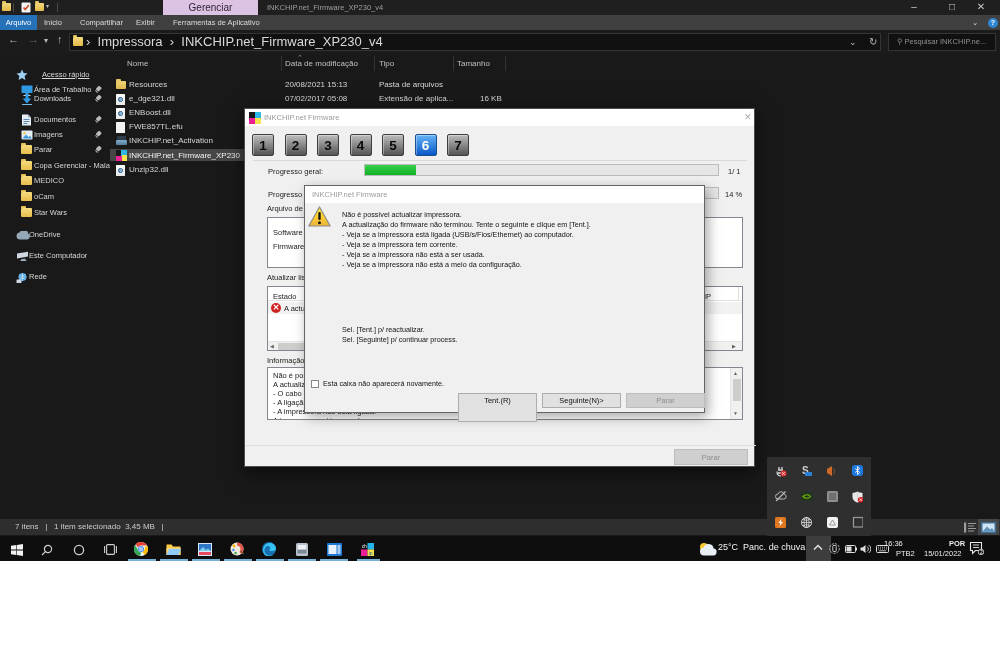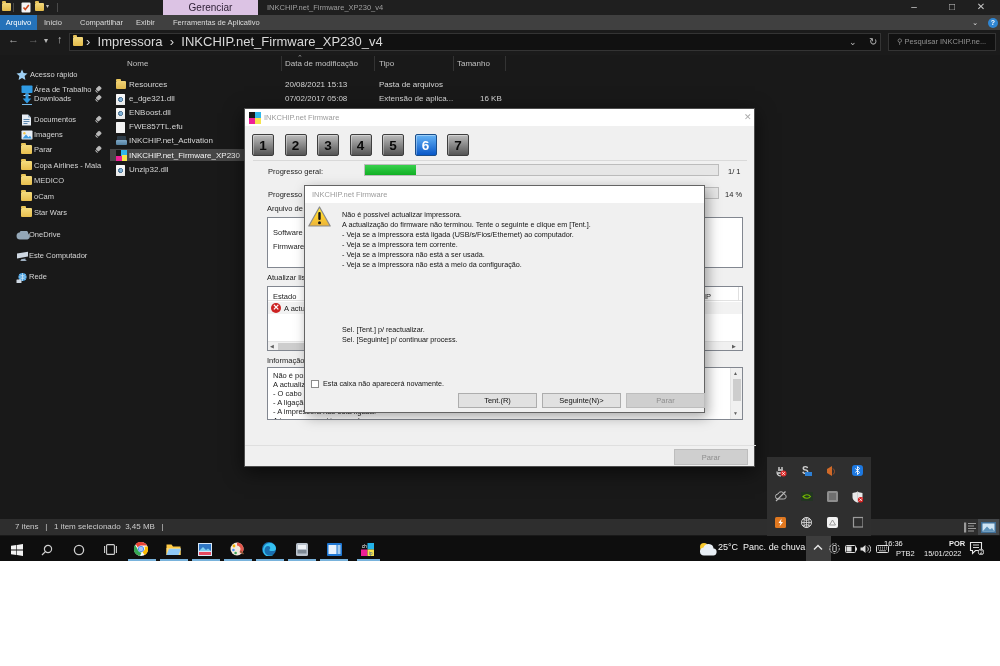--- a/index.html
+++ b/index.html
@@ -133,21 +133,21 @@
     <div class="hcol" style="left:379px;">Tipo</div>
     <div class="hcol" style="left:457px;">Tamanho</div>
     <div class="hsep" style="left:281px;"></div>
     <div class="hsep" style="left:374px;"></div>
     <div class="hsep" style="left:453px;"></div>
     <div class="hsep" style="left:505px;"></div>
     <div class="abs" style="left:297px;top:-1px;color:#9a9a9a;font-size:7px;">⌃</div>
 
     <div class="srow" style="top:13px;"><i class="sic" style="left:14px;top:1px;"><svg width="12" height="12" viewBox="0 0 12 12">
             <path d="M6 0.5 L7.6 4 L11.5 4.4 L8.6 7 L9.4 11 L6 9 L2.6 11 L3.4 7 L0.5 4.4 L4.4 4 Z" fill="#9ed0f4"></path>
-          </svg></i><span style="margin-left:28px;">Acesso rápido</span></div>
+          </svg></i><span style="margin-left:40px;text-decoration:underline;">Acesso rápido</span></div>
     <div class="srow" style="top:28px;"><i class="sic" style="left:19px;top:2px;"><svg width="12" height="11" viewBox="0 0 12 11">
             <rect x="0.5" y="0.5" width="11" height="7.5" rx="0.8" fill="#2f9ae3"></rect>
             <rect x="4.5" y="8.5" width="3" height="1.5" fill="#bfd9ec"></rect>
             <rect x="2.5" y="10" width="7" height="1" fill="#bfd9ec"></rect>
           </svg></i><span style="margin-left:32px;white-space:nowrap;overflow:hidden;display:inline-block;max-width:63px;">Área de Trabalho</span><span class="pinmark"></span></div>
     <div class="srow" style="top:37px;"><i class="sic" style="left:19px;top:1px;"><svg width="12" height="12" viewBox="0 0 12 12">
             <path d="M4.5 0.5 h3 v5 h2.8 L6 10.5 L1.7 5.5 h2.8 Z" fill="#2f9ae3"></path>
             <rect x="1" y="11" width="10" height="1" fill="#77b9e8"></rect>
           </svg></i><span style="margin-left:32px;">Downloads</span><span class="pinmark"></span></div>
     <div class="srow" style="top:58px;"><i class="sic" style="left:19px;top:1px;"><svg width="11" height="12" viewBox="0 0 11 12">
@@ -156,21 +156,21 @@
             <rect x="2.5" y="5" width="6" height="1" fill="#5b86ad"></rect>
             <rect x="2.5" y="7" width="6" height="1" fill="#5b86ad"></rect>
             <rect x="2.5" y="9" width="4" height="1" fill="#5b86ad"></rect>
           </svg></i><span style="margin-left:32px;">Documentos</span><span class="pinmark"></span></div>
     <div class="srow" style="top:73px;"><i class="sic" style="left:19px;top:2px;"><svg width="12" height="10" viewBox="0 0 12 10">
             <rect x="0.5" y="0.5" width="11" height="9" rx="0.8" fill="#e8eef5"></rect>
             <circle cx="3.4" cy="3.2" r="1.2" fill="#f3c64a"></circle>
             <path d="M1.5 8.5 L5 4.5 L7.5 7.2 L9 5.8 L10.8 8.5 Z" fill="#3d9be0"></path>
           </svg></i><span style="margin-left:32px;">Imagens</span><span class="pinmark"></span></div>
     <div class="srow" style="top:88px;"><i class="sic fold" style="left:19px;"></i><span style="margin-left:32px;">Parar</span><span class="pinmark"></span></div>
-    <div class="srow" style="top:104px;"><i class="sic fold" style="left:19px;"></i><span style="margin-left:32px;">Copa Airlines - Mala</span></div>
+    <div class="srow" style="top:104px;"><i class="sic fold" style="left:19px;"></i><span style="margin-left:32px;">Copa Gerenciar - Mala</span></div>
     <div class="srow" style="top:119px;"><i class="sic fold" style="left:19px;"></i><span style="margin-left:32px;">MEDICO</span></div>
     <div class="srow" style="top:135px;"><i class="sic fold" style="left:19px;"></i><span style="margin-left:32px;">oCam</span></div>
     <div class="srow" style="top:151px;"><i class="sic fold" style="left:19px;"></i><span style="margin-left:32px;">Star Wars</span></div>
     <div class="srow" style="top:173px;"><i class="sic" style="left:14px;top:3px;"><svg width="14" height="9" viewBox="0 0 14 9">
             <path d="M4 8.5 a3.5 3.5 0 0 1 -0.4 -6.97 A4.6 4.6 0 0 1 12.4 3.1 a2.9 2.9 0 0 1 -0.9 5.4 Z" fill="#94a8b8"></path>
           </svg></i><span style="margin-left:27px;">OneDrive</span></div>
     <div class="srow" style="top:194px;"><i class="sic" style="left:14px;top:2px;"><svg width="13" height="11" viewBox="0 0 13 11">
             <path d="M1 7.5 L12 5.5 V0.8 L1 2.6 Z" fill="#cfd8e2"></path>
             <path d="M5 8.2 l4.5 -0.7 v1.6 l1.5 0.9 h-7 l1.2 -0.9 Z" fill="#9fb0c1"></path>
           </svg></i><span style="margin-left:27px;">Este Computador</span></div>
@@ -292,21 +292,21 @@
     <div class="mline" style="top:23.5px;">Não é possível actualizar impressora.</div>
     <div class="mline" style="top:33.5px;">A actualização do firmware não terminou. Tente o seguinte e clique em [Tent.].</div>
     <div class="mline" style="top:43.5px;">- Veja se a impressora está ligada (USB/s/Fios/Ethernet) ao computador.</div>
     <div class="mline" style="top:53.5px;">- Veja se a impressora tem corrente.</div>
     <div class="mline" style="top:63.5px;">- Veja se a impressora não está a ser usada.</div>
     <div class="mline" style="top:73.5px;">- Veja se a impressora não está a meio da configuração.</div>
     <div class="mline" style="top:139px;">Sel. [Tent.] p/ reactualizar.</div>
     <div class="mline" style="top:149px;">Sel. [Seguinte] p/ continuar process.</div>
     <div class="abs" style="left:6px;top:194px;width:8px;height:8px;background:#fff;border:1px solid #8a8a8a;"></div>
     <div class="abs" style="left:18px;top:193px;color:#111;font-size:7.2px;">Esta caixa não aparecerá novamente.</div>
-    <div class="btn" style="left:153px;top:207px;width:79px;height:15px;line-height:14px;">Tent.(R)</div>
+    <div class="btn" style="left:153px;top:207px;width:79px;height:29px;line-height:14px;">Tent.(R)</div>
     <div class="btn" style="left:237px;top:207px;width:79px;height:15px;line-height:14px;">Seguinte(N)&gt;</div>
     <div class="btn dis" style="left:321px;top:207px;width:79px;height:15px;line-height:14px;">Parar</div>
   </div>
 
   <div id="traypopup">
     <svg class="abs" style="left:8px;top:8px;" width="88" height="63" viewBox="0 0 88 63">
 
       <g transform="translate(0,0)">
           <path d="M3 5 h5 M3 8 h5 M4 4 v-2 M7 4 v-2" stroke="#ddd" stroke-width="1.3" fill="none"></path>
           <path d="M2 6.5 c0 3 2 4.5 4 4.5" stroke="#ddd" stroke-width="1.2" fill="none"></path>

